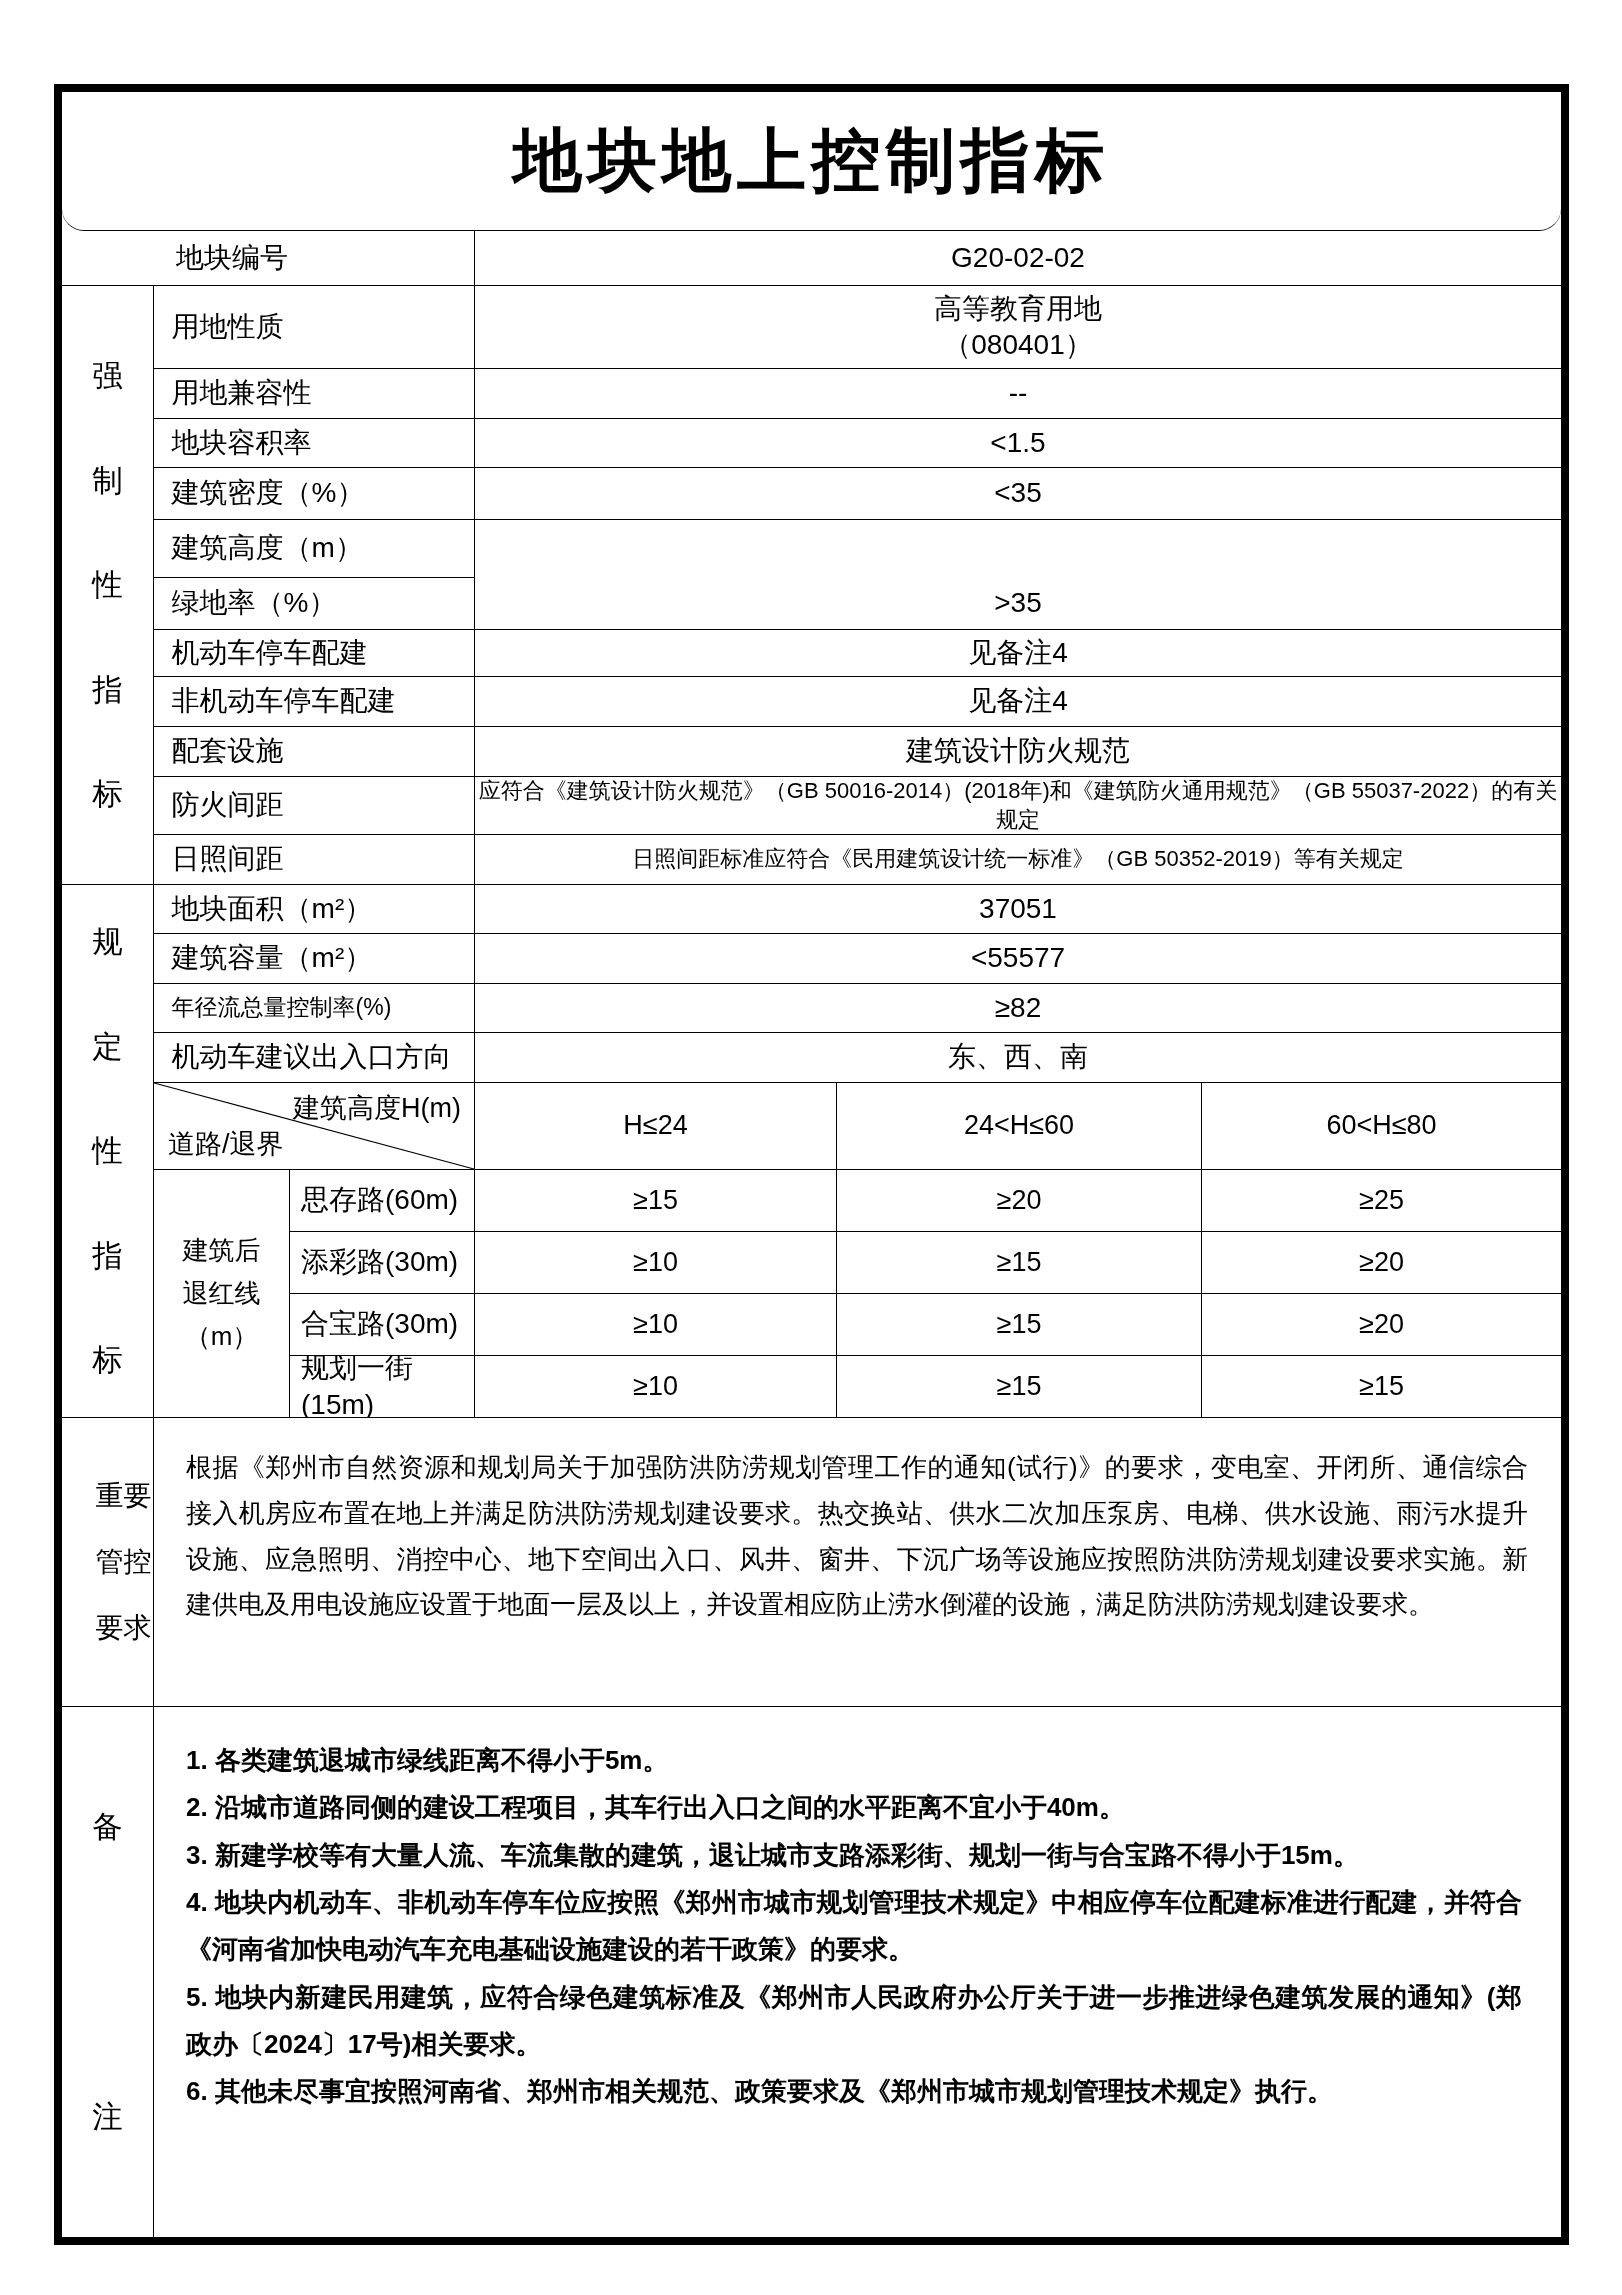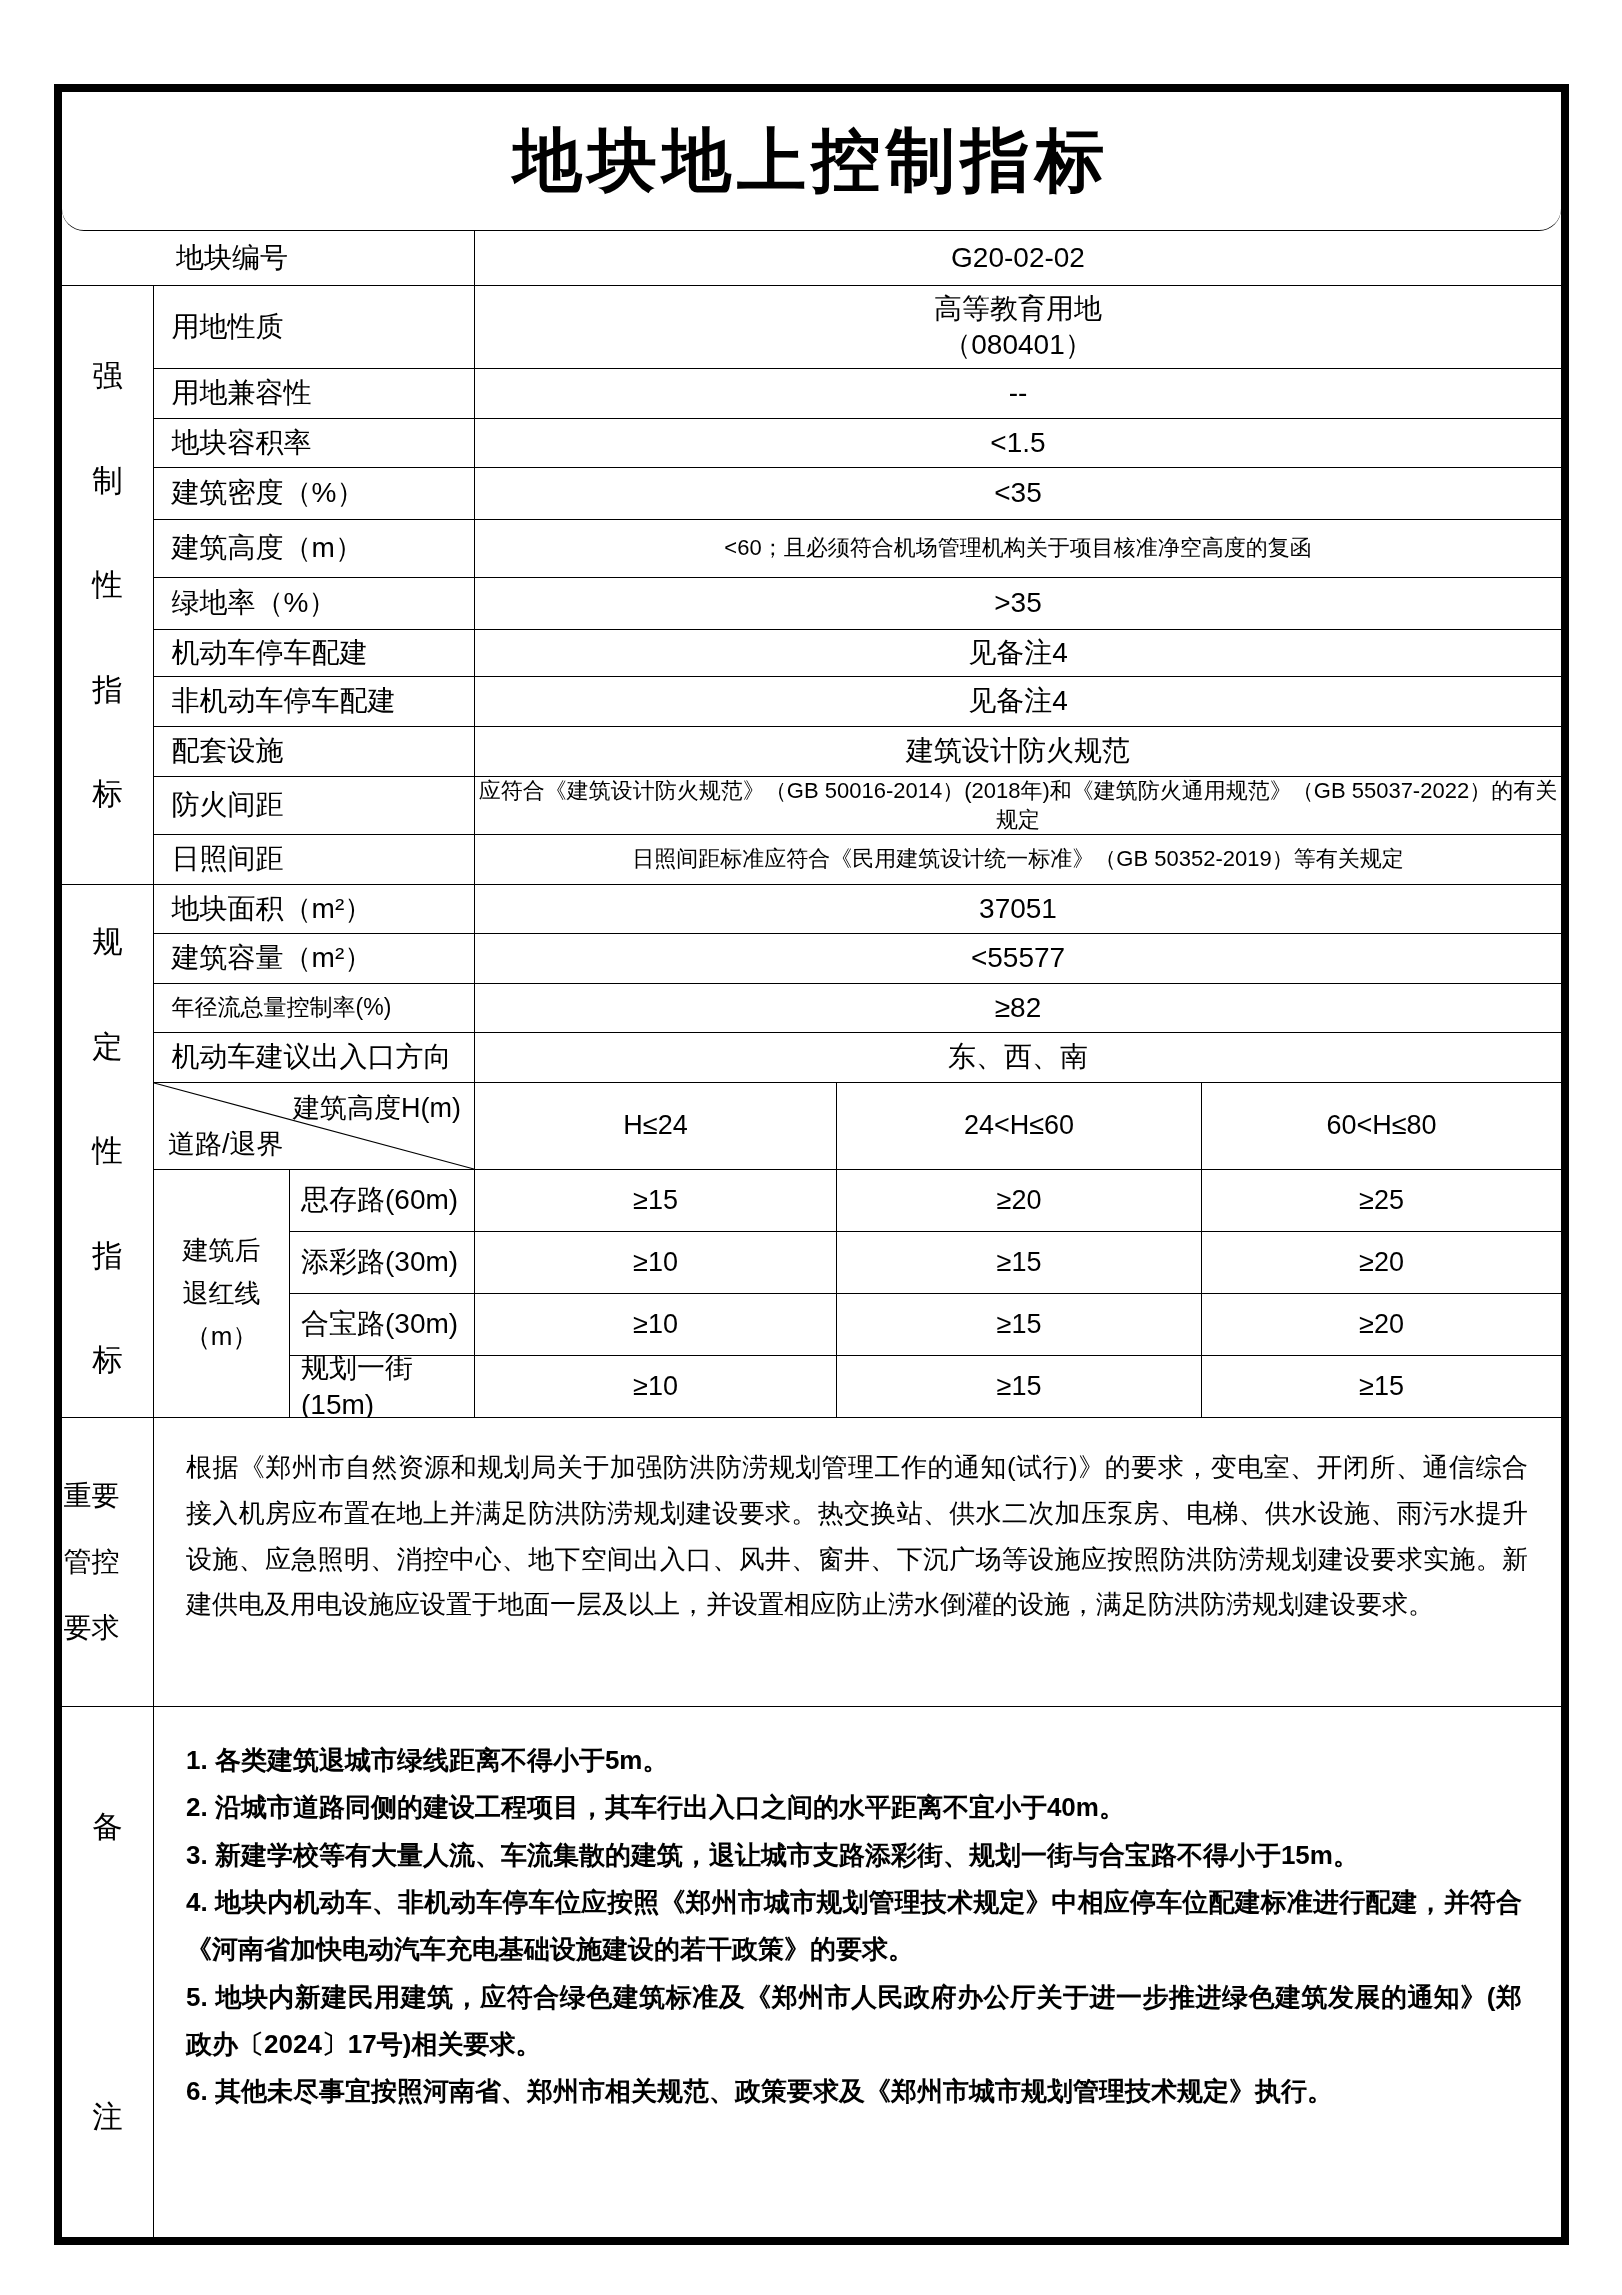--- a/index.html
+++ b/index.html
@@ -30,21 +30,21 @@
   }
   .lab{padding-left:17.6px;}
   .plotlab{padding-left:114px;}
   .val{justify-content:center;text-align:center;white-space:pre-line;}
   .val-sm{font-size:22px;}
   .lab-sm{font-size:23px;}
   .vgroup{
     justify-content:center;
   }
   .vgroup .stack{display:flex;flex-direction:column;align-items:center;gap:65px;font-size:30.5px;}
-  .mgmt-lab{justify-content:flex-start;}
+  .mgmt-lab{justify-content:flex-end;}
   .mgmt-lab .wrapbox{width:59px;text-align:center;line-height:2.35;font-size:28px;word-break:break-all;}
   .rem-lab{justify-content:center;}
   .rem-lab .stack{display:flex;flex-direction:column;align-items:center;gap:250px;font-size:30.5px;}
   .diag{display:block;}
   .diag svg{position:absolute;left:0;top:0;width:100%;height:100%;}
   .diag .t{position:absolute;top:8.3px;right:13px;font-size:27px;}
   .diag .b{position:absolute;bottom:7.4px;left:14px;font-size:27px;}
   .hhead{justify-content:center;font-size:27px;}
   .redline{justify-content:center;}
   .redline .wrapbox{width:80px;text-align:center;line-height:1.65;font-size:26px;word-break:break-all;}
@@ -89,21 +89,20 @@
   <div class="c lab br bb" style="grid-area:4/2/5/4">用地兼容性</div>
   <div class="c val bb" style="grid-area:4/4/5/7">--</div>
 
   <div class="c lab br bb" style="grid-area:5/2/6/4">地块容积率</div>
   <div class="c val bb" style="grid-area:5/4/6/7">&lt;1.5</div>
 
   <div class="c lab br bb" style="grid-area:6/2/7/4">建筑密度（%）</div>
   <div class="c val bb" style="grid-area:6/4/7/7">&lt;35</div>
 
   <div class="c lab br bb" style="grid-area:7/2/8/4">建筑高度（m）</div>
-  <div class="c val val-sm bb" style="grid-area:7/4/8/7">&lt;60；且必须符合机场管理机构关于项目核准净空高度的复函</div>
 
   <div class="c lab br bb" style="grid-area:8/2/9/4">绿地率（%）</div>
   <div class="c val bb" style="grid-area:8/4/9/7">&gt;35</div>
 
   <div class="c lab br bb" style="grid-area:9/2/10/4">机动车停车配建</div>
   <div class="c val bb" style="grid-area:9/4/10/7">见备注4</div>
 
   <div class="c lab br bb" style="grid-area:10/2/11/4">非机动车停车配建</div>
   <div class="c val bb" style="grid-area:10/4/11/7">见备注4</div>
 

